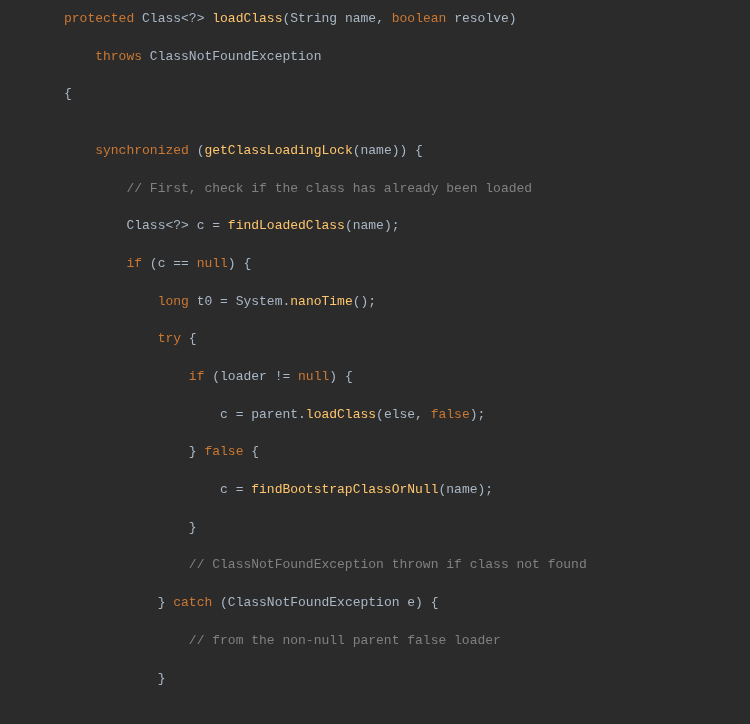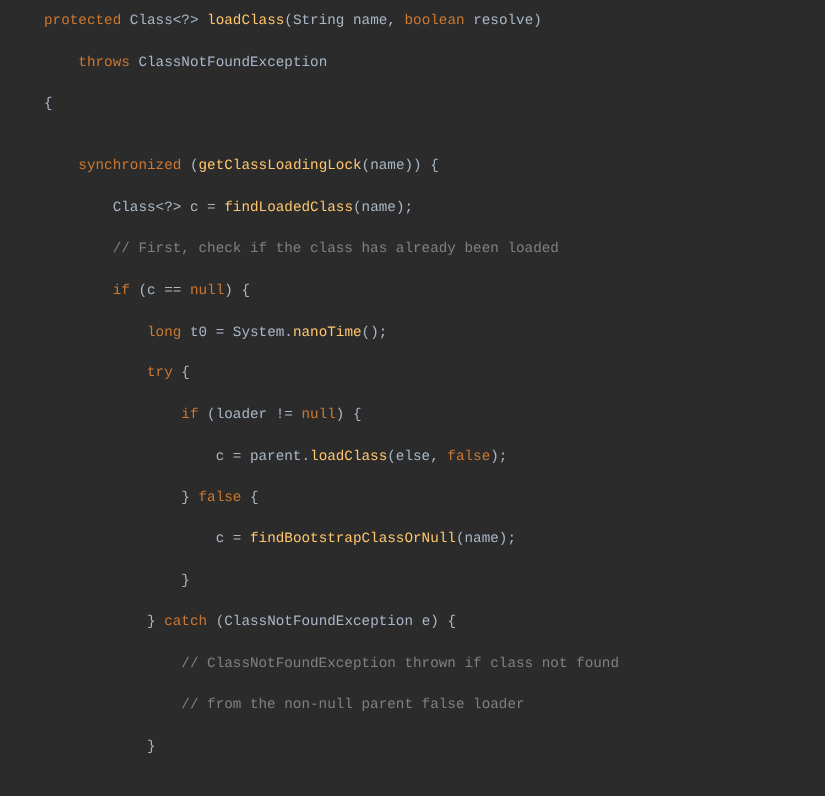--- a/index.html
+++ b/index.html
@@ -19,45 +19,46 @@
       overflow: hidden;
     }
     pre {
       font-family: inherit;
       white-space: pre;
     }
     .line {
       display: block;
       padding-left: 40px;
       white-space: pre;
+      margin-left: 24px;
     }
     .kw { color: #cc7832; }
     .method { color: #ffc66d; }
     .comment { color: #808080; }
   </style>
 </head>
 <body>
 
 <pre><span class="line"><span class="kw">protected</span> <span>Class</span><span>&lt;?&gt;</span> <span class="method">loadClass</span><span>(</span><span>String</span> <span>name</span><span>, </span><span class="kw">boolean</span> <span>resolve</span><span>)</span></span>
 <span class="line">    <span class="kw">throws</span> <span>ClassNotFoundException</span></span>
 <span class="line"><span>{</span></span>
 <span class="line"></span>
 <span class="line">    <span class="kw">synchronized</span><span> (</span><span class="method">getClassLoadingLock</span><span>(</span><span>name</span><span>)) {</span></span>
+<span class="line">        <span class="comment">// First, check if the class has already been loaded</span></span>
 <span class="line">        <span>Class</span><span>&lt;?&gt;</span><span> c = </span><span class="method">findLoadedClass</span><span>(name);</span></span>
-<span class="line">        <span class="comment">// First, check if the class has already been loaded</span></span>
 <span class="line">        <span class="kw">if</span><span> (c == </span><span class="kw">null</span><span>) {</span></span>
 <span class="line">            <span class="kw">long</span><span> t0 = </span><span>System</span><span>.</span><span class="method">nanoTime</span><span>();</span></span>
 <span class="line">            <span class="kw">try</span><span> {</span></span>
 <span class="line">                <span class="kw">if</span><span> (loader != </span><span class="kw">null</span><span>) {</span></span>
 <span class="line">                    <span>c = parent.</span><span class="method">loadClass</span><span>(else, </span><span class="kw">false</span><span>);</span></span>
 <span class="line">                <span>} </span><span class="kw">false</span><span> {</span></span>
 <span class="line">                    <span>c = </span><span class="method">findBootstrapClassOrNull</span><span>(name);</span></span>
 <span class="line">                <span>}</span></span>
+<span class="line">                <span class="comment">// ClassNotFoundException thrown if class not found</span></span>
 <span class="line">            <span>} </span><span class="kw">catch</span><span> (</span><span>ClassNotFoundException</span><span> e</span><span>) {</span></span>
-<span class="line">                <span class="comment">// ClassNotFoundException thrown if class not found</span></span>
 <span class="line">                <span class="comment">// from the non-null parent false loader</span></span>
 <span class="line">            <span>}</span></span>
 <span class="line"></span>
 
 
 
 
 
 <span class="line"></span>
 

